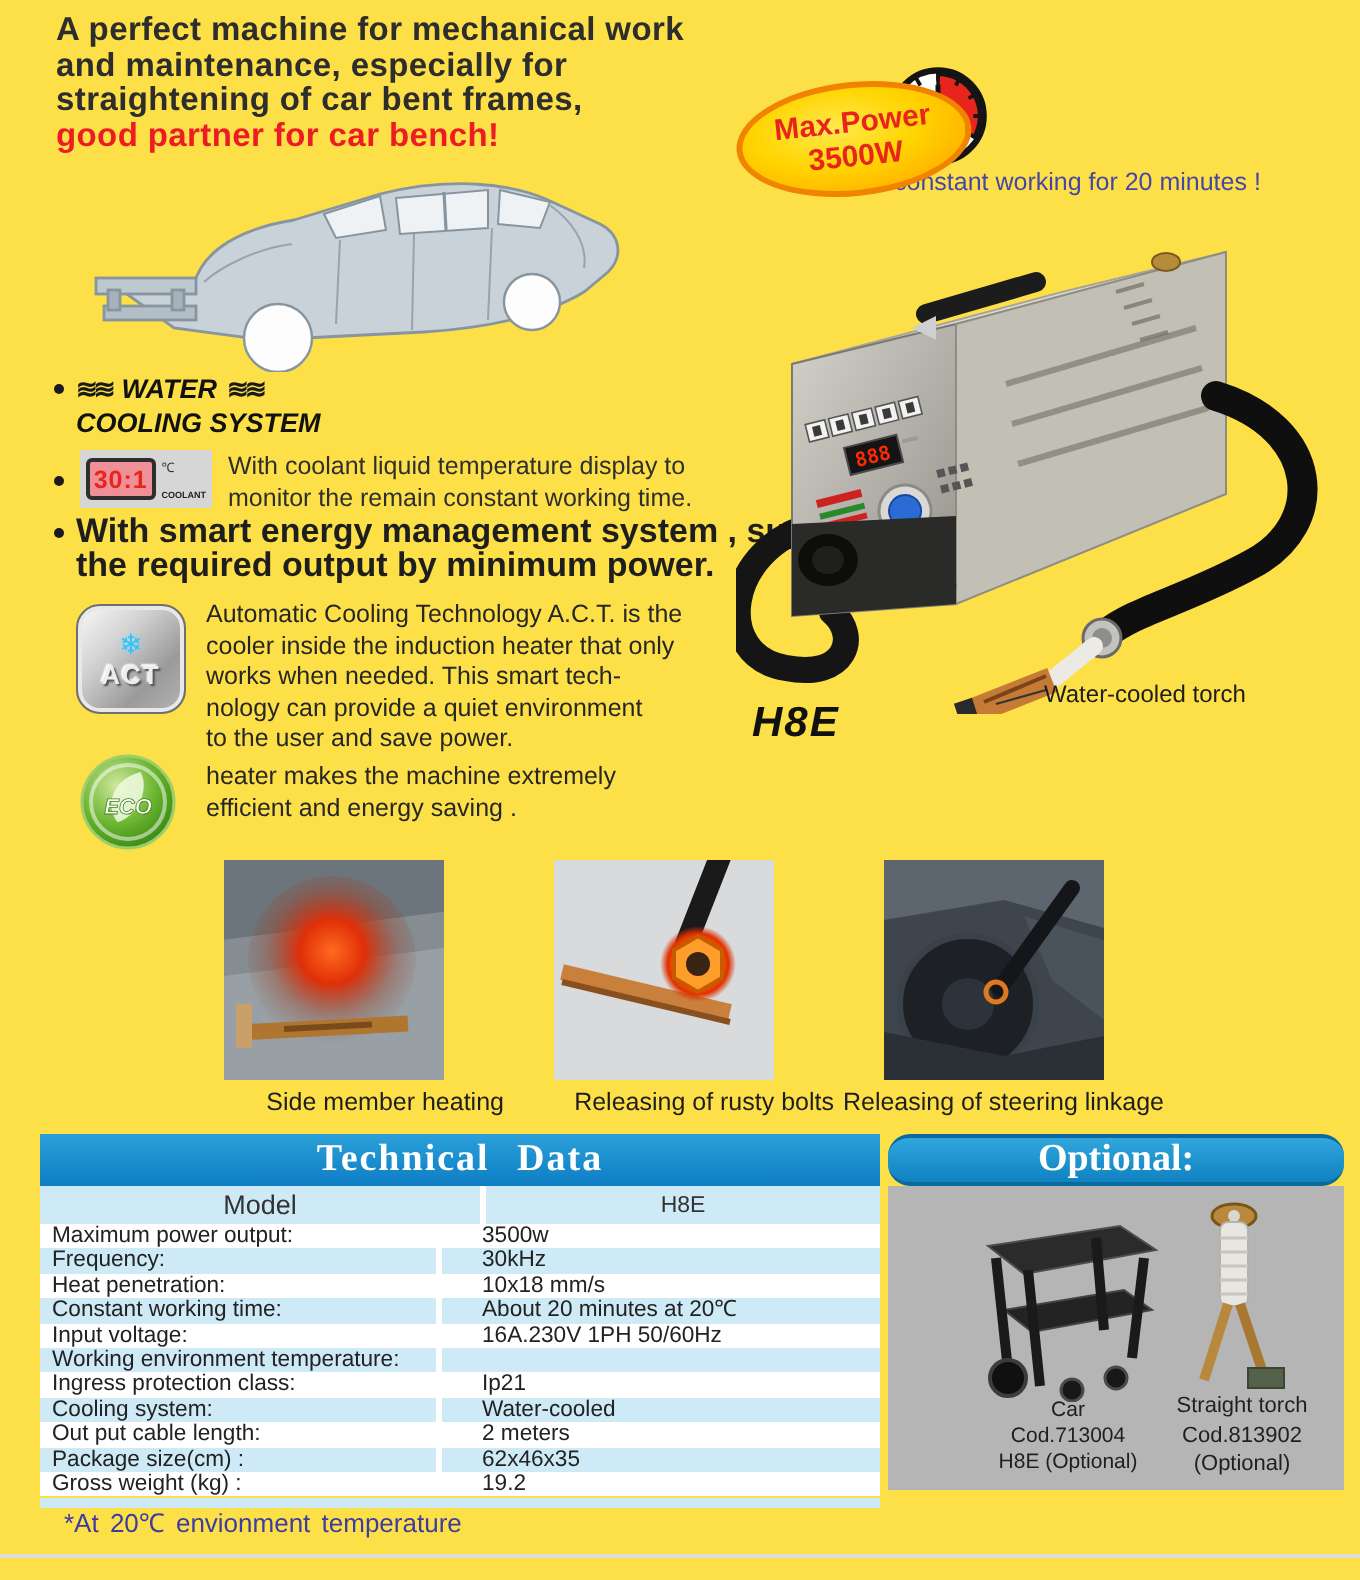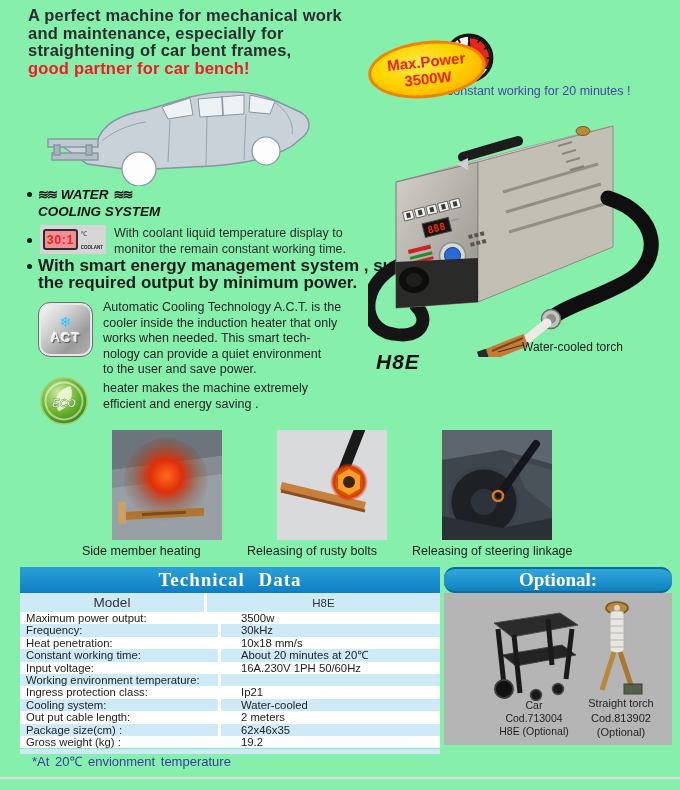--- a/index.html
+++ b/index.html
@@ -1,19 +1,19 @@
 <!DOCTYPE html>
 <html><head>
 <meta charset="utf-8">
 <style>
   * { margin:0; padding:0; box-sizing:border-box; }
   html,body { background:#ffffff; }
   .page {
     position:relative; width:680px; height:790px; overflow:hidden;
-    background:#86efac; font-family:"Liberation Sans", sans-serif; color:#222;
+    background:#fde047; font-family:"Liberation Sans", sans-serif; color:#222;
   }
   .abs { position:absolute; }
 
   
   .headline { left:28px; top:7px; font-size:16.5px; font-weight:bold; line-height:17.5px; color:#2d2d2d; letter-spacing:.2px; }
   .headline .red { color:#ed1c24; }
 
   
   .badge-oval {
     left:368px; top:41px; width:118px; height:57px; border-radius:50%;
@@ -56,30 +56,30 @@
   .eco-icon { left:40px; top:377px; }
   .eco-text { left:103px; top:381px; }
 
   
   .machine { left:368px; top:112px; }
   .torch-label { left:522px; top:340px; font-size:12px; color:#1d1d1d; }
   .model-big { left:376px; top:350px; font-size:21px; font-weight:bold; font-style:italic; letter-spacing:1px; color:#111; }
 
   
   .photo { top:430px; width:110px; height:110px; overflow:hidden; }
-  .caption { top:544px; width:170px; text-align:left; font-size:12.5px; color:#1e1e1e; }
+  .caption { top:544px; width:170px; text-align:right; font-size:12.5px; color:#1e1e1e; }
 
   
   .tbl { left:20px; top:567px; width:420px; }
   .tbl-header { height:26px; background:linear-gradient(180deg,#2ba0d8 0%,#0d7ec4 100%);
     display:flex; align-items:center; justify-content:center;
     font-family:"Liberation Serif", serif; font-weight:bold; font-size:19px; color:#ffffff; word-spacing:8px; letter-spacing:1px;text-align:center; }
   .tbl-modelrow { height:19px; display:flex; background:#ffffff; }
   .tbl-modelrow .mcell { background:#cfeaf7; display:flex; align-items:center; justify-content:center; }
-  .mcell.l { width:184px; margin-right:3px; font-size:13.5px; color:#333; }
+  .mcell.l { width:220px; margin-right:3px; font-size:13.5px; color:#333; }
   .mcell.v { flex:1; font-size:11.5px; color:#333; }
   .trow { height:12.4px; display:flex; background:#fff; font-size:11.3px; line-height:12.4px; color:#222; }
   .trow .c-l { width:200px; padding-left:6px; }
   .trow .c-v { flex:1; padding-left:21px; }
   .trow.blue { background:linear-gradient(90deg,#cfeaf7 0 198px,#ffffff 198px 201px,#cfeaf7 201px 100%); }
   .tbl-strip { height:5px; background:#cfeaf7; margin-top:1px; }
 
   
   .opt { left:444px; top:567px; width:228px; }
   .opt-header { height:26px; background:linear-gradient(180deg,#31a6dc 0%,#0f82c0 100%);

